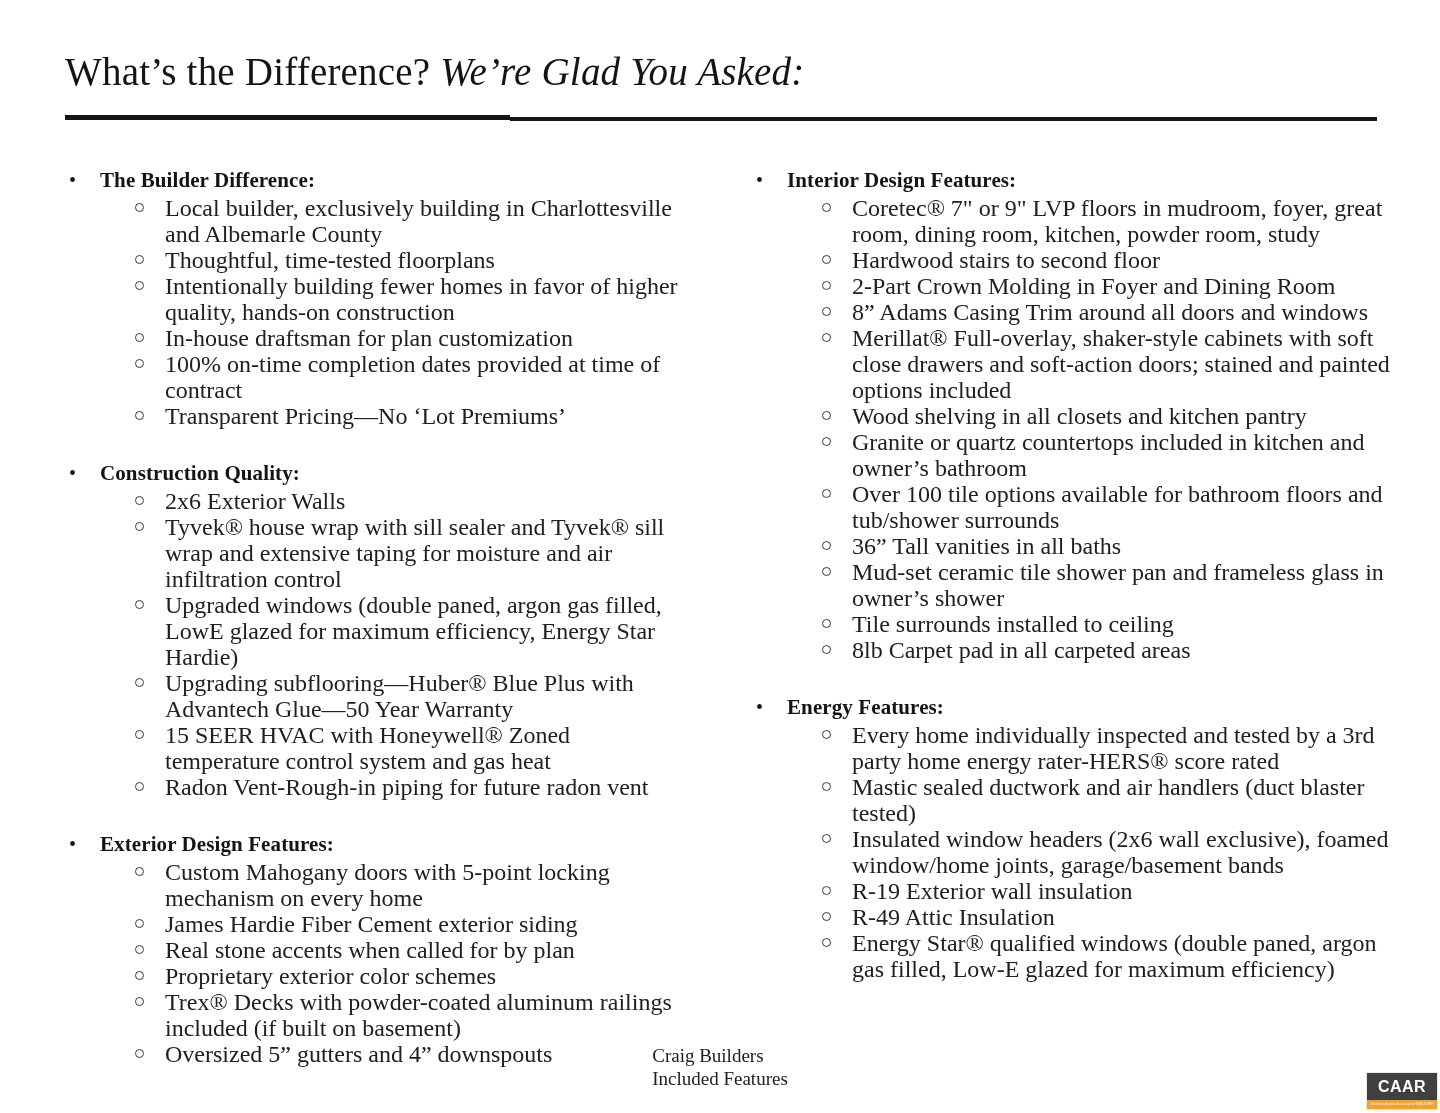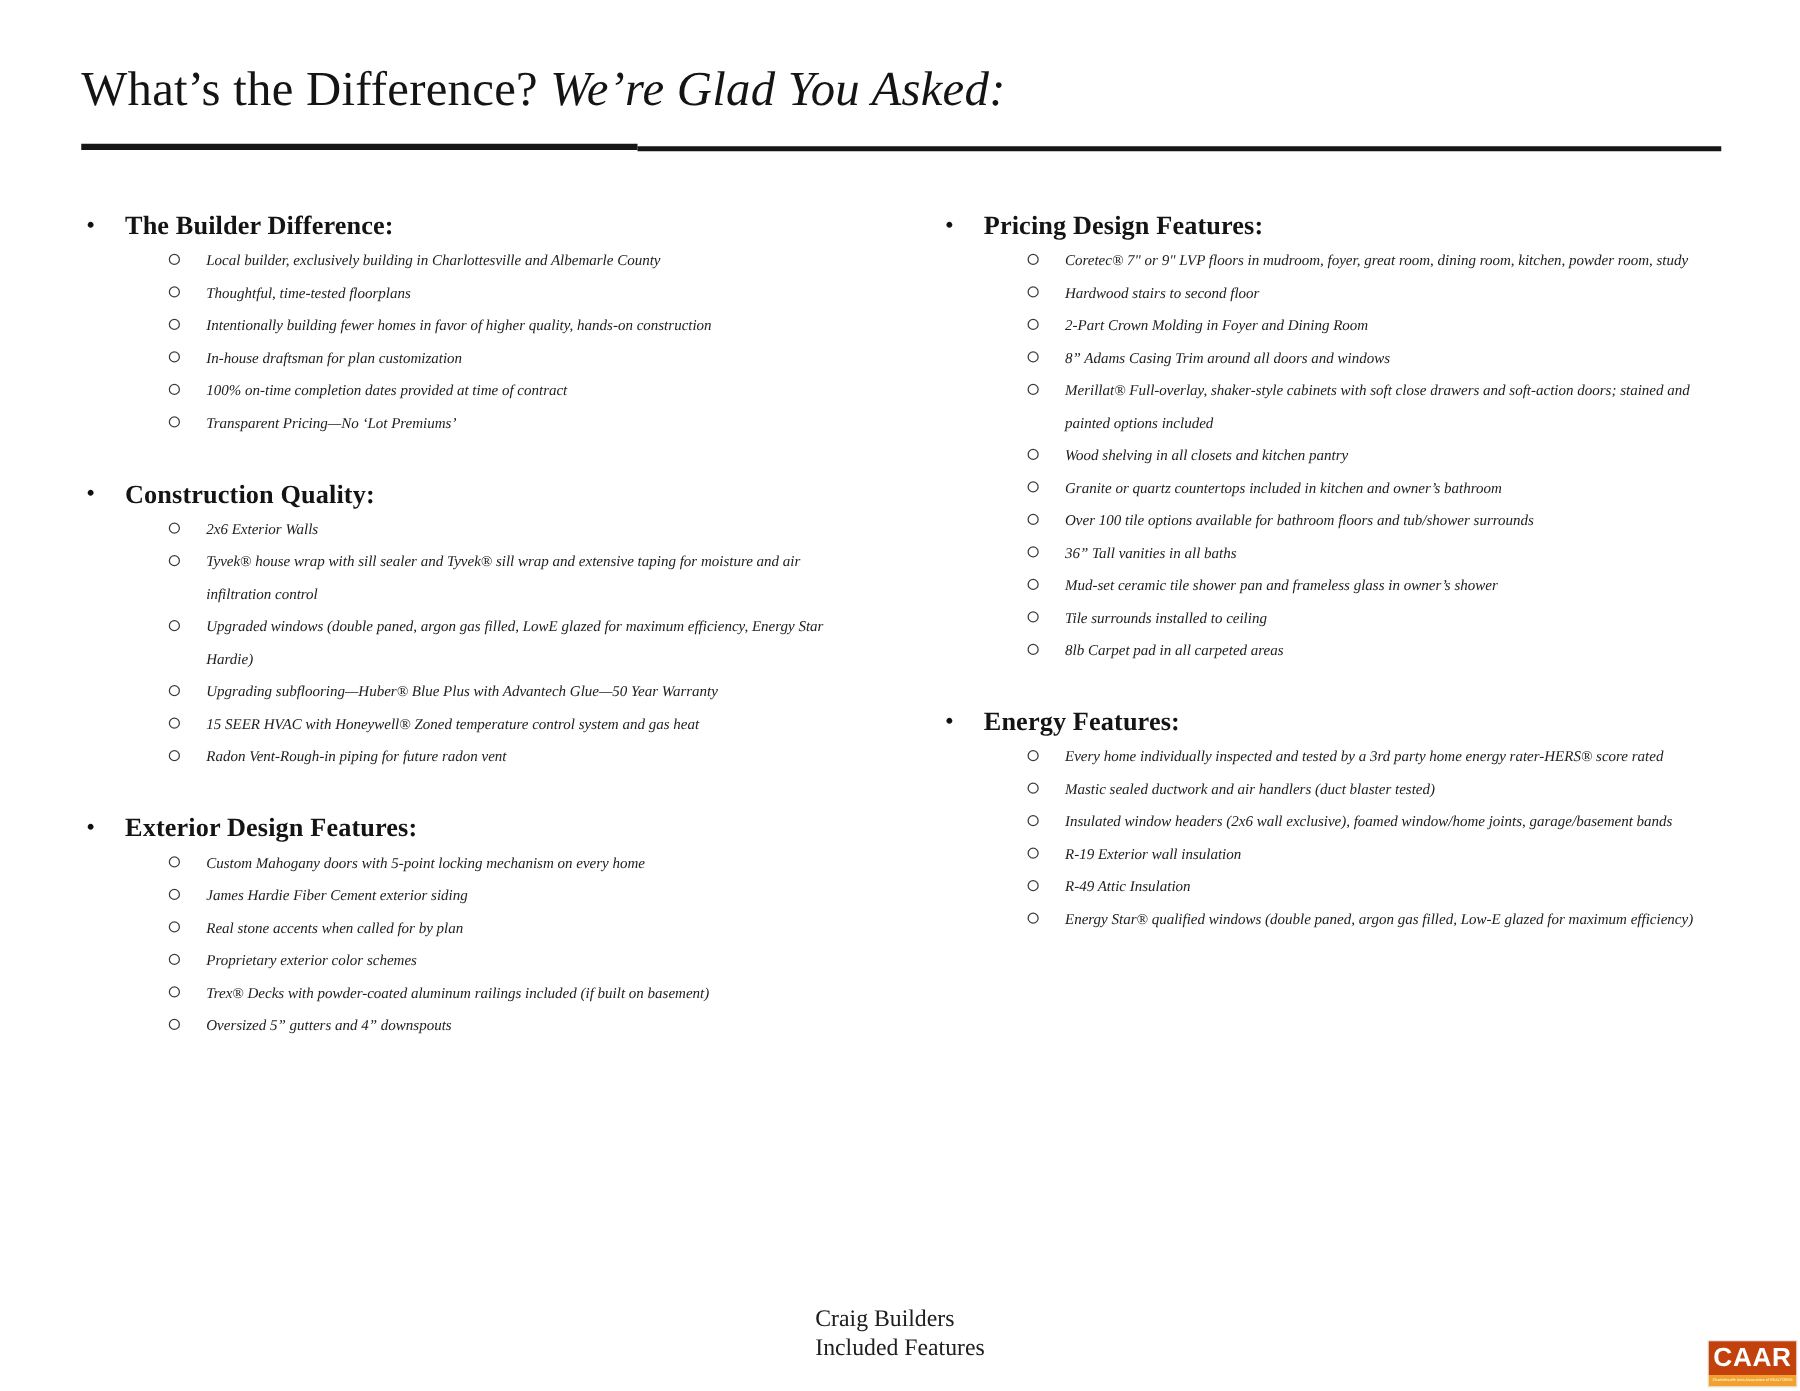--- a/index.html
+++ b/index.html
@@ -30,39 +30,39 @@
     font-size:20px;line-height:29px;color:#111;
   }
   .heading-text{font-weight:bold;font-size:21px;color:#141414;letter-spacing:0.1px;}
 
   .item{display:flex;line-height:26px;}
   .item-bullet{flex:0 0 32px;margin-left:68px;position:relative;}
   .circle{
     position:absolute;left:2px;top:8px;width:9px;height:9px;
     border:1.5px solid #3a3a3a;border-radius:50%;box-sizing:border-box;
   }
-  .item-text{font-size:12px;color:#202020;font-style:italic;}
+  .item-text{font-size:24px;color:#202020;}
   #col-left .item-text{width:524px;}
   #col-right .item-text{width:538px;}
 
   
   .footer{
     position:absolute;top:1044px;left:50%;transform:translateX(-50%);
     text-align:left;font-size:19px;line-height:23px;color:#202020;
   }
 
   
   .caar-logo{
     position:absolute;right:2px;bottom:3px;width:72px;height:38px;
     display:flex;flex-direction:column;border:1px solid #e8e8e8;box-sizing:border-box;
   }
   .caar-blue{
-    flex:1;background:#c2410c;color:#ffffff;
+    flex:1;background:#404040;color:#ffffff;
     font-family:"Liberation Sans","DejaVu Sans",sans-serif;
-    font-weight:bold;font-size:21px;letter-spacing:0.5px;
+    font-weight:bold;font-size:16px;letter-spacing:0.5px;
     display:flex;align-items:center;justify-content:center;
   }
   .caar-orange{
     height:9px;background:#f2a12d;color:#ffffff;
     font-family:"Liberation Sans","DejaVu Sans",sans-serif;
     font-size:3px;line-height:9px;text-align:center;
     white-space:nowrap;overflow:hidden;
   }
 </style>
 </head>
@@ -197,21 +197,21 @@
           <span class="circle"></span>
         </span>
         <div class="item-text">Oversized 5” gutters and 4” downspouts</div>
       </div>
     </section>
   </div>
 <div id="col-right" class="column">
     <section class="section">
       <div class="section-heading">
         <span class="l1-bullet">•</span>
-        <span class="heading-text">Pricing Design Features:</span>
+        <span class="heading-text">Interior Design Features:</span>
       </div>
       <div class="item">
         <span class="item-bullet">
           <span class="circle"></span>
         </span>
         <div class="item-text">Coretec® 7" or 9" LVP floors in mudroom, foyer, great room, dining room, kitchen, powder room, study</div>
       </div>
       <div class="item">
         <span class="item-bullet">
           <span class="circle"></span>

